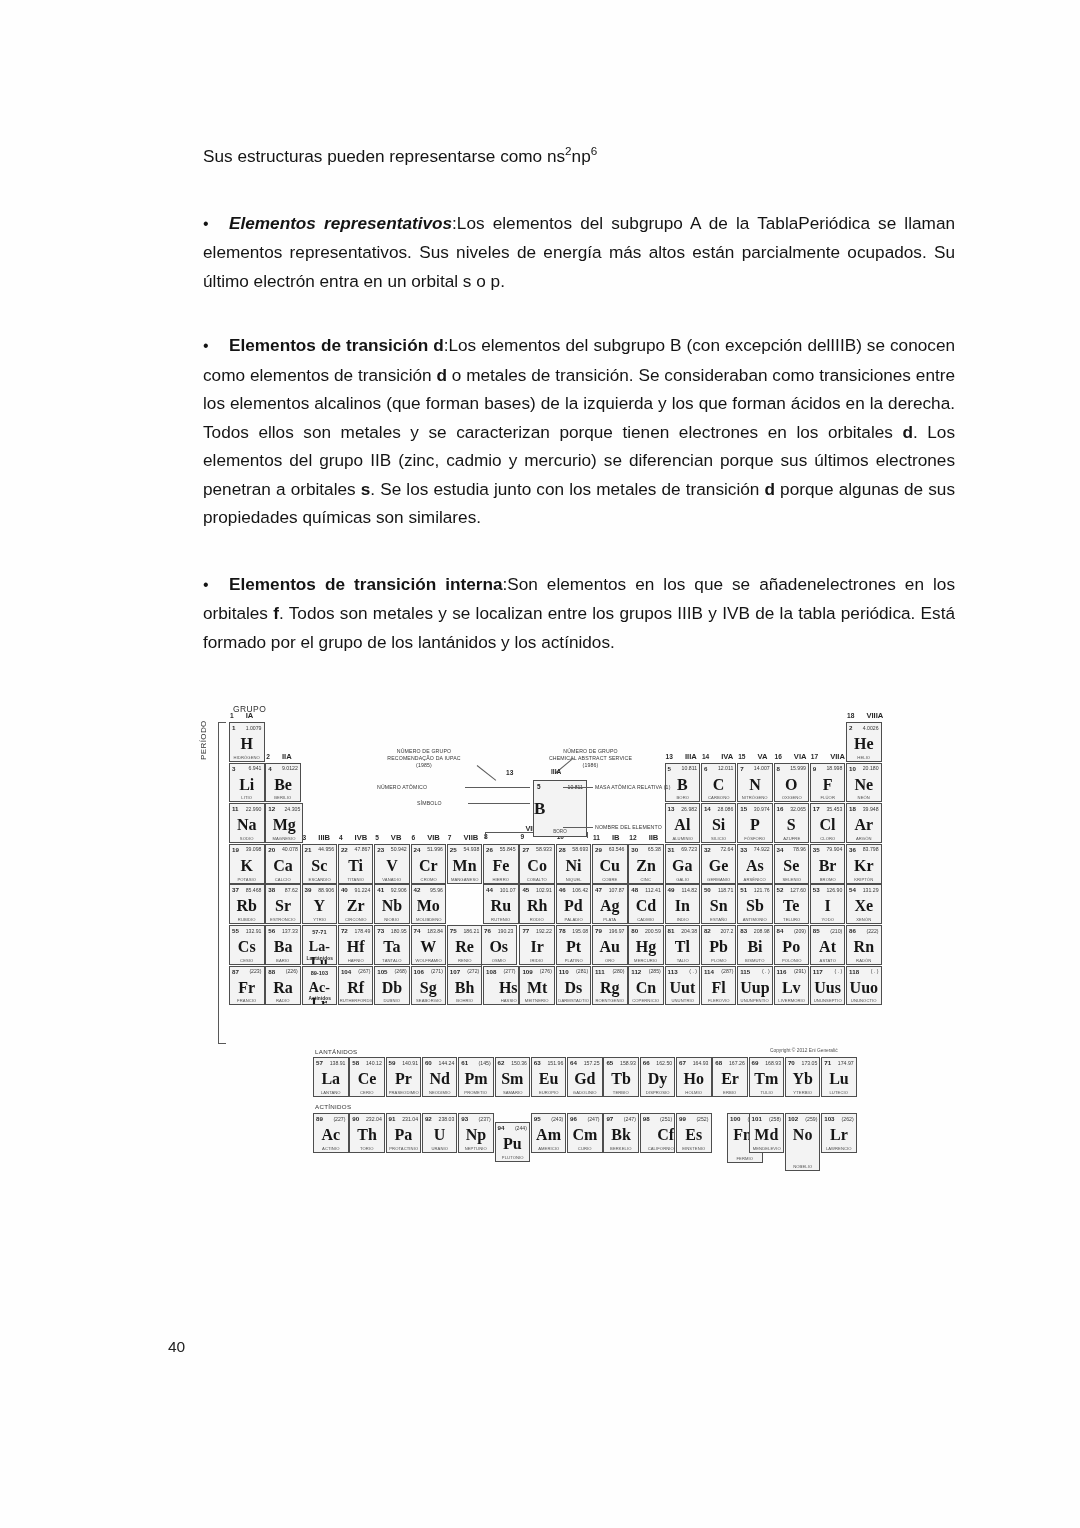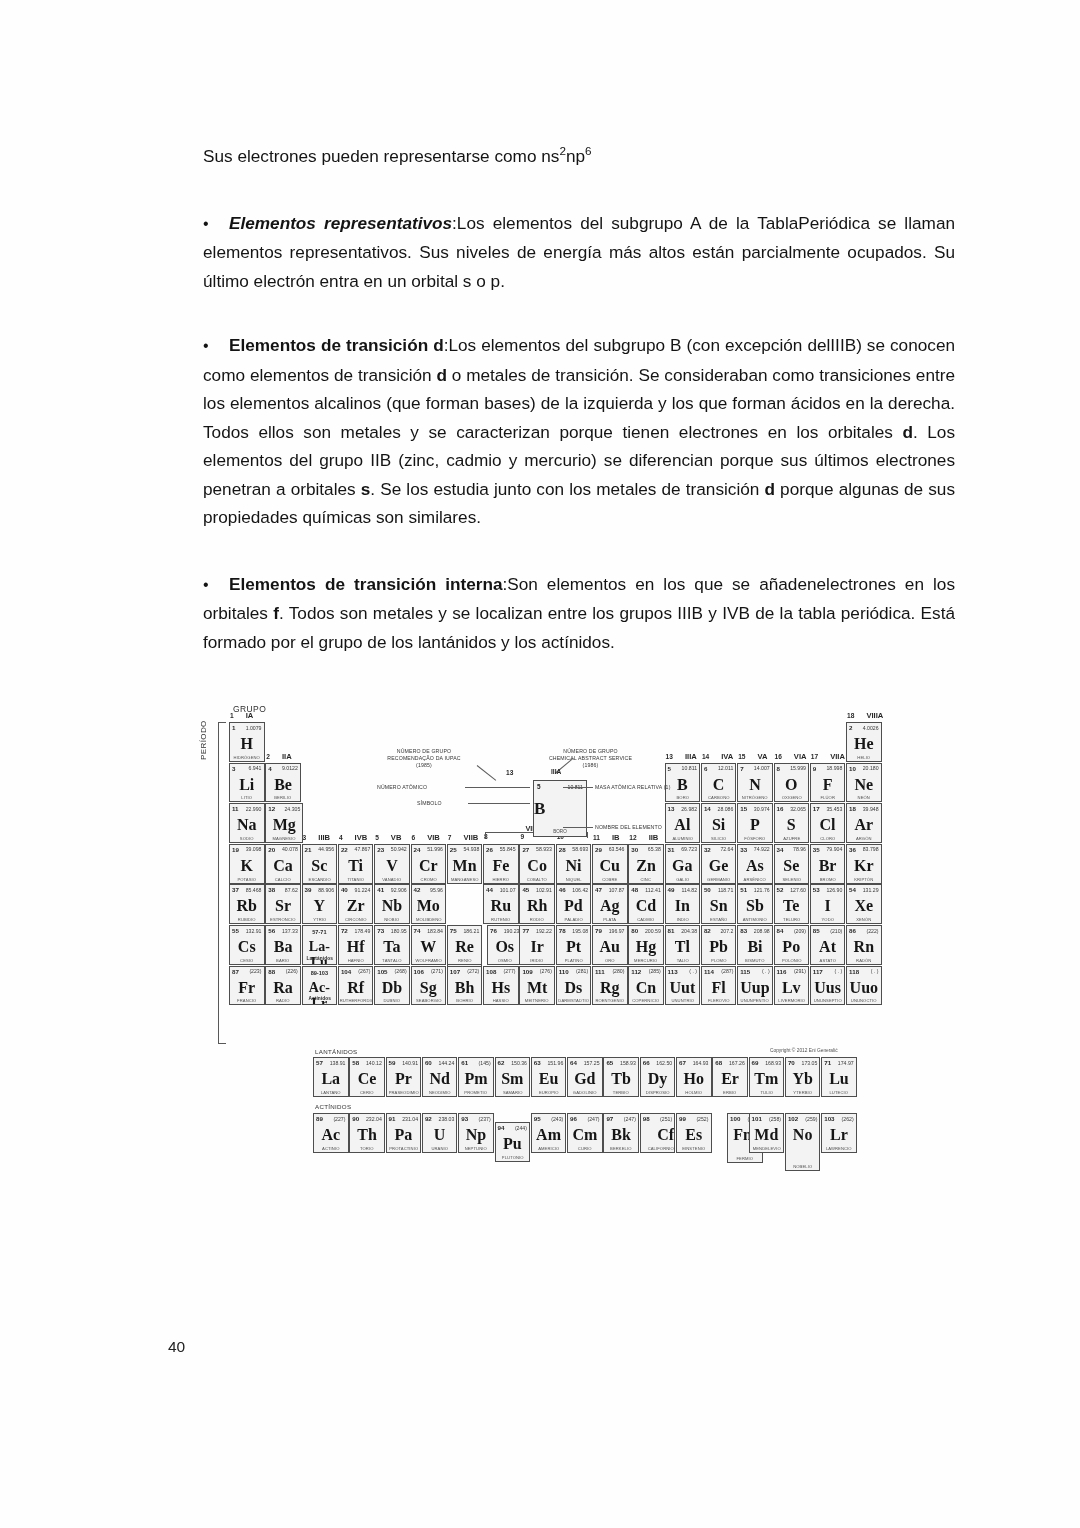--- a/index.html
+++ b/index.html
@@ -274,21 +274,21 @@
   }
 </style>
 </head>
 <body>
 
 <div class="page">
 
   <div class="content">
 
     <p class="para intro">
-      <span>Sus electrones pueden representarse como ns</span><sup>2</sup><span>np</span><sup>6</sup>
+      <span>Sus estructuras pueden representarse como ns</span><sup>2</sup><span>np</span><sup>6</sup>
     </p>
 
     <p class="para bulletpara">
       <span class="bullet-mark">•</span><span class="lead-i">Elementos representativos</span><span>:Los elementos del subgrupo A de la TablaPeriódica se llaman elementos representativos. Sus niveles de energía más altos están parcialmente ocupados. Su último electrón entra en un orbital s o p.</span>
     </p>
 
     <p class="para bulletpara p2">
       <span class="bullet-mark">•</span><span class="lead">Elementos de transición</span><span class="lead">&nbsp;</span><span class="lead">d</span><span>:Los elementos del subgrupo B (con excepción delIIIB) se conocen como elementos de transición </span><span class="b">d</span><span> o metales de transición. Se consideraban como transiciones entre los elementos alcalinos (que forman bases) de la izquierda y los que forman ácidos en la derecha. Todos ellos son metales y se caracterizan porque tienen electrones en los orbitales </span><span class="b">d</span><span>. Los elementos del grupo IIB (zinc, cadmio y mercurio) se diferencian porque sus últimos electrones penetran a orbitales </span><span class="b">s</span><span>. Se los estudia junto con los metales de transición </span><span class="b">d</span><span> porque algunas de sus propiedades químicas son similares.</span>
     </p>
 
@@ -692,21 +692,21 @@
             <div class="mass">183.84</div>
             <div class="sym">W</div>
             <div class="nm">WOLFRAMIO</div>
           </div>
           <div class="cell" style="left: 241.8px; top: 225px; width: 35.5px; height: 39.8px;">
             <div class="z">75</div>
             <div class="mass">186.21</div>
             <div class="sym">Re</div>
             <div class="nm">RENIO</div>
           </div>
-          <div class="cell" style="left: 282px; top: 225px; width: 35.5px; height: 39.8px;">
+          <div class="cell" style="left: 276px; top: 225px; width: 35.5px; height: 39.8px;">
             <div class="z">76</div>
             <div class="mass">190.23</div>
             <div class="sym">Os</div>
             <div class="nm">OSMIO</div>
           </div>
           <div class="cell" style="left: 314.4px; top: 225px; width: 35.5px; height: 39.8px;">
             <div class="z">77</div>
             <div class="mass">192.22</div>
             <div class="sym">Ir</div>
             <div class="nm">IRIDIO</div>
@@ -794,21 +794,21 @@
             <div class="mass">(271)</div>
             <div class="sym">Sg</div>
             <div class="nm">SEABORGIO</div>
           </div>
           <div class="cell" style="left: 241.8px; top: 265.6px; width: 35.5px; height: 39.8px;">
             <div class="z">107</div>
             <div class="mass">(272)</div>
             <div class="sym">Bh</div>
             <div class="nm">BOHRIO</div>
           </div>
-          <div class="cell" style="left: 278.1px; top: 265.6px; width: 35.5px; height: 39.8px;">
+          <div class="cell" style="left: 278.1px; top: 265.6px; width: 35.5px; height: 39.8px; text-align: right;">
             <div class="z">108</div>
             <div class="mass">(277)</div>
             <div class="sym">Hs</div>
             <div class="nm">HASSIO</div>
           </div>
           <div class="cell" style="left: 314.4px; top: 265.6px; width: 35.5px; height: 39.8px;">
             <div class="z">109</div>
             <div class="mass">(276)</div>
             <div class="sym">Mt</div>
             <div class="nm">MEITNERIO</div>

